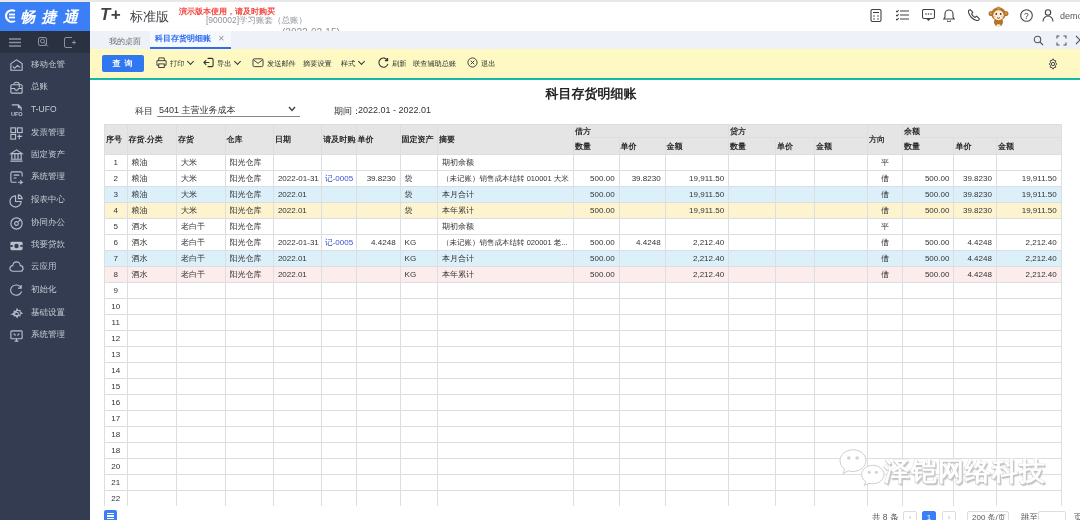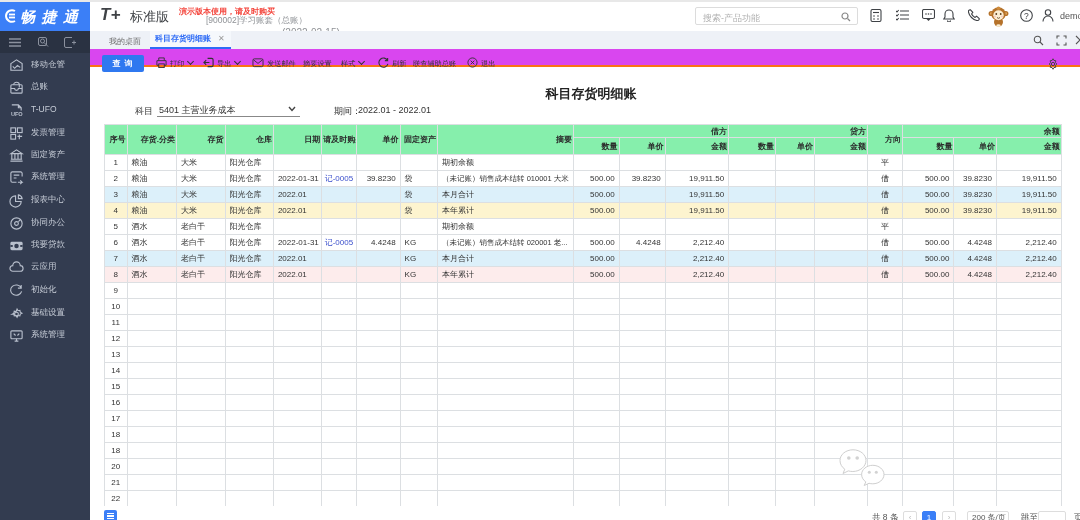--- a/index.html
+++ b/index.html
@@ -31,36 +31,36 @@
 
 
 #tabbar { left:90px; top:31px; width:990px; height:18px; background:#eef1f7; }
 .tab1 { position:absolute; left:19px; top:5px; font-size:8px; color:#666; }
 .tab2 { position:absolute; left:60px; top:0; height:18px; background:#f5f8fc; border-bottom:2.4px solid #2f6cf6; padding:4px 6px 0 5px; font-size:8px; line-height:8px; }
 .tab2 b { font-size:8px; color:#2f6cf6; }
 .tab2 .x { font-size:8px; color:#999; margin-left:7px; }
 .tabr { position:absolute; top:4px; color:#555; }
 
 
-#toolbar { left:90px; top:49px; width:990px; height:18px; background:#d946ef; border-bottom:2px solid #f97316; }
+#toolbar { left:90px; top:49px; width:990px; height:31px; background:#fef9c3; border-bottom:2px solid #14b8a6; }
 #btnquery { position:absolute; left:12px; top:6px; width:42px; height:17px; background:#2f78f0; color:#fff; font-size:8px; text-align:center; line-height:17px; border-radius:2px; font-weight:bold; letter-spacing:1px;}
 .tool { position:absolute; top:7px; height:16px; font-size:7.2px; color:#333; line-height:16px; }
 .tool svg { vertical-align:-2px; margin-right:3px; }
 .caret { display:inline-block; margin-left:4px; width:5px; height:5px; border-right:1.2px solid #333; border-bottom:1.2px solid #333; transform:rotate(45deg); vertical-align:2px; }
 
 
 #title { left:591px; top:85px; font-size:13px; font-weight:bold; color:#222; transform:translateX(-50%); }
 #filter { left:90px; top:102px; width:990px; height:20px; font-size:9px; color:#333; }
 #selbox { position:absolute; left:67px; top:0px; width:143px; height:15px; border-bottom:1px solid #888; }
 #selbox span { position:absolute; left:2px; top:2px; }
 
 
 #tbl { left:104px; top:124px; width:957px; border-collapse:collapse; table-layout:fixed; }
 #tbl td { border:1px solid #dcdfe2; font-size:8px; color:#333; padding:0 4px; overflow:hidden; white-space:nowrap; }
-#tbl .h td { background:#86efac; font-weight:bold; text-align:right; color:#2b2b2b; padding:0 1px; }
+#tbl .h td { background:#e5e5e5; font-weight:bold; text-align:left; color:#2b2b2b; padding:0 1px; }
 #tbl tr { height:16px; }
 #tbl tr.hr { height:13px; } #tbl tr.hr2 { height:17px; }
 #tbl td.c { text-align:center; }
 #tbl td.r { text-align:right; }
 #tbl td.link { color:#3c50cc; text-align:center; padding:0 1px; }
 tr.bluebg td { background:#dcf0fa; }
 tr.yellowbg td { background:#fdf4cf; }
 tr.pinkbg td { background:#fdecec; }
 
 
@@ -87,27 +87,20 @@
       <rect x="5" y="7.6" width="6" height="1.8" fill="#fff"></rect>
     </svg>
   <span class="cj">畅捷通</span>
 </div>
 <div class="abs" id="topbar">
   <span class="tplus">T+</span>
     <span class="tver">标准版</span>
   <span class="demored">演示版本使用，请及时购买</span>
   <span class="acct">[900002]学习账套（总账）</span>
   <span class="adate">(2022-02-15)</span>
-  <div id="searchbox">
-      <span>搜索-产品功能</span>
-    <svg style="position:absolute;right:6px;top:4px" width="10" height="10" viewBox="0 0 10 10">
-        <circle cx="4" cy="4" r="3" fill="none" stroke="#888" stroke-width="1.2"></circle>
-        <line x1="6.5" y1="6.5" x2="9" y2="9" stroke="#888" stroke-width="1.2"></line>
-      </svg>
-  </div>
 <svg class="tbicon" style="left:780px" width="12" height="13" viewBox="0 0 12 13">
       <rect x="1" y="0.5" width="10" height="12" rx="1.5" fill="none" stroke="#3f4246" stroke-width="1.1"></rect>
       <path d="M3 3.5 h6" stroke="#3f4246" stroke-width="1.1"></path>
       <circle cx="4" cy="7" r="0.8" fill="#3f4246"></circle>
       <circle cx="8" cy="7" r="0.8" fill="#3f4246"></circle>
       <circle cx="4" cy="10" r="0.8" fill="#3f4246"></circle>
       <circle cx="8" cy="10" r="0.8" fill="#3f4246"></circle>
     </svg>
 <svg class="tbicon" style="left:806px" width="13" height="12" viewBox="0 0 13 12">
       <path d="M4 2 h9 M4 6 h9 M4 10 h9 M0 2 l1 1 l1.7-2 M0 6 l1 1 l1.7-2 M0 10 l1 1 l1.7-2" fill="none" stroke="#3f4246" stroke-width="1.1"></path>
@@ -845,13 +838,14 @@
       <path d="M28 12.5 C28 18.5 22 23.5 14.8 23.5 C13.2 23.5 11.7 23.3 10.3 22.9 L5 25.5 L6.8 21.2 C3.9 19.2 2 16.1 2 12.5 C2 6.5 7.8 1.8 15 1.8 C22.2 1.8 28 6.5 28 12.5 Z"></path>
       <path d="M46 26.5 C46 31.5 41 35.8 34.8 35.8 C33.5 35.8 32.2 35.6 31 35.3 L26.2 37.5 L27.8 33.9 C25.4 32.2 23.6 29.6 23.6 26.5 C23.6 21.5 28.6 17.3 34.8 17.3 C41 17.3 46 21.5 46 26.5 Z"></path>
     </g>
     <g fill="#d2d2d2">
       <circle cx="10.8" cy="10" r="1.8"></circle>
         <circle cx="19.2" cy="10" r="1.8"></circle>
       <circle cx="31.3" cy="24.3" r="1.5"></circle>
         <circle cx="38.3" cy="24.3" r="1.5"></circle>
     </g>
   </svg>
+  <span id="wmtxt">泽铠网络科技</span>
 </div>
 
 </body></html>

